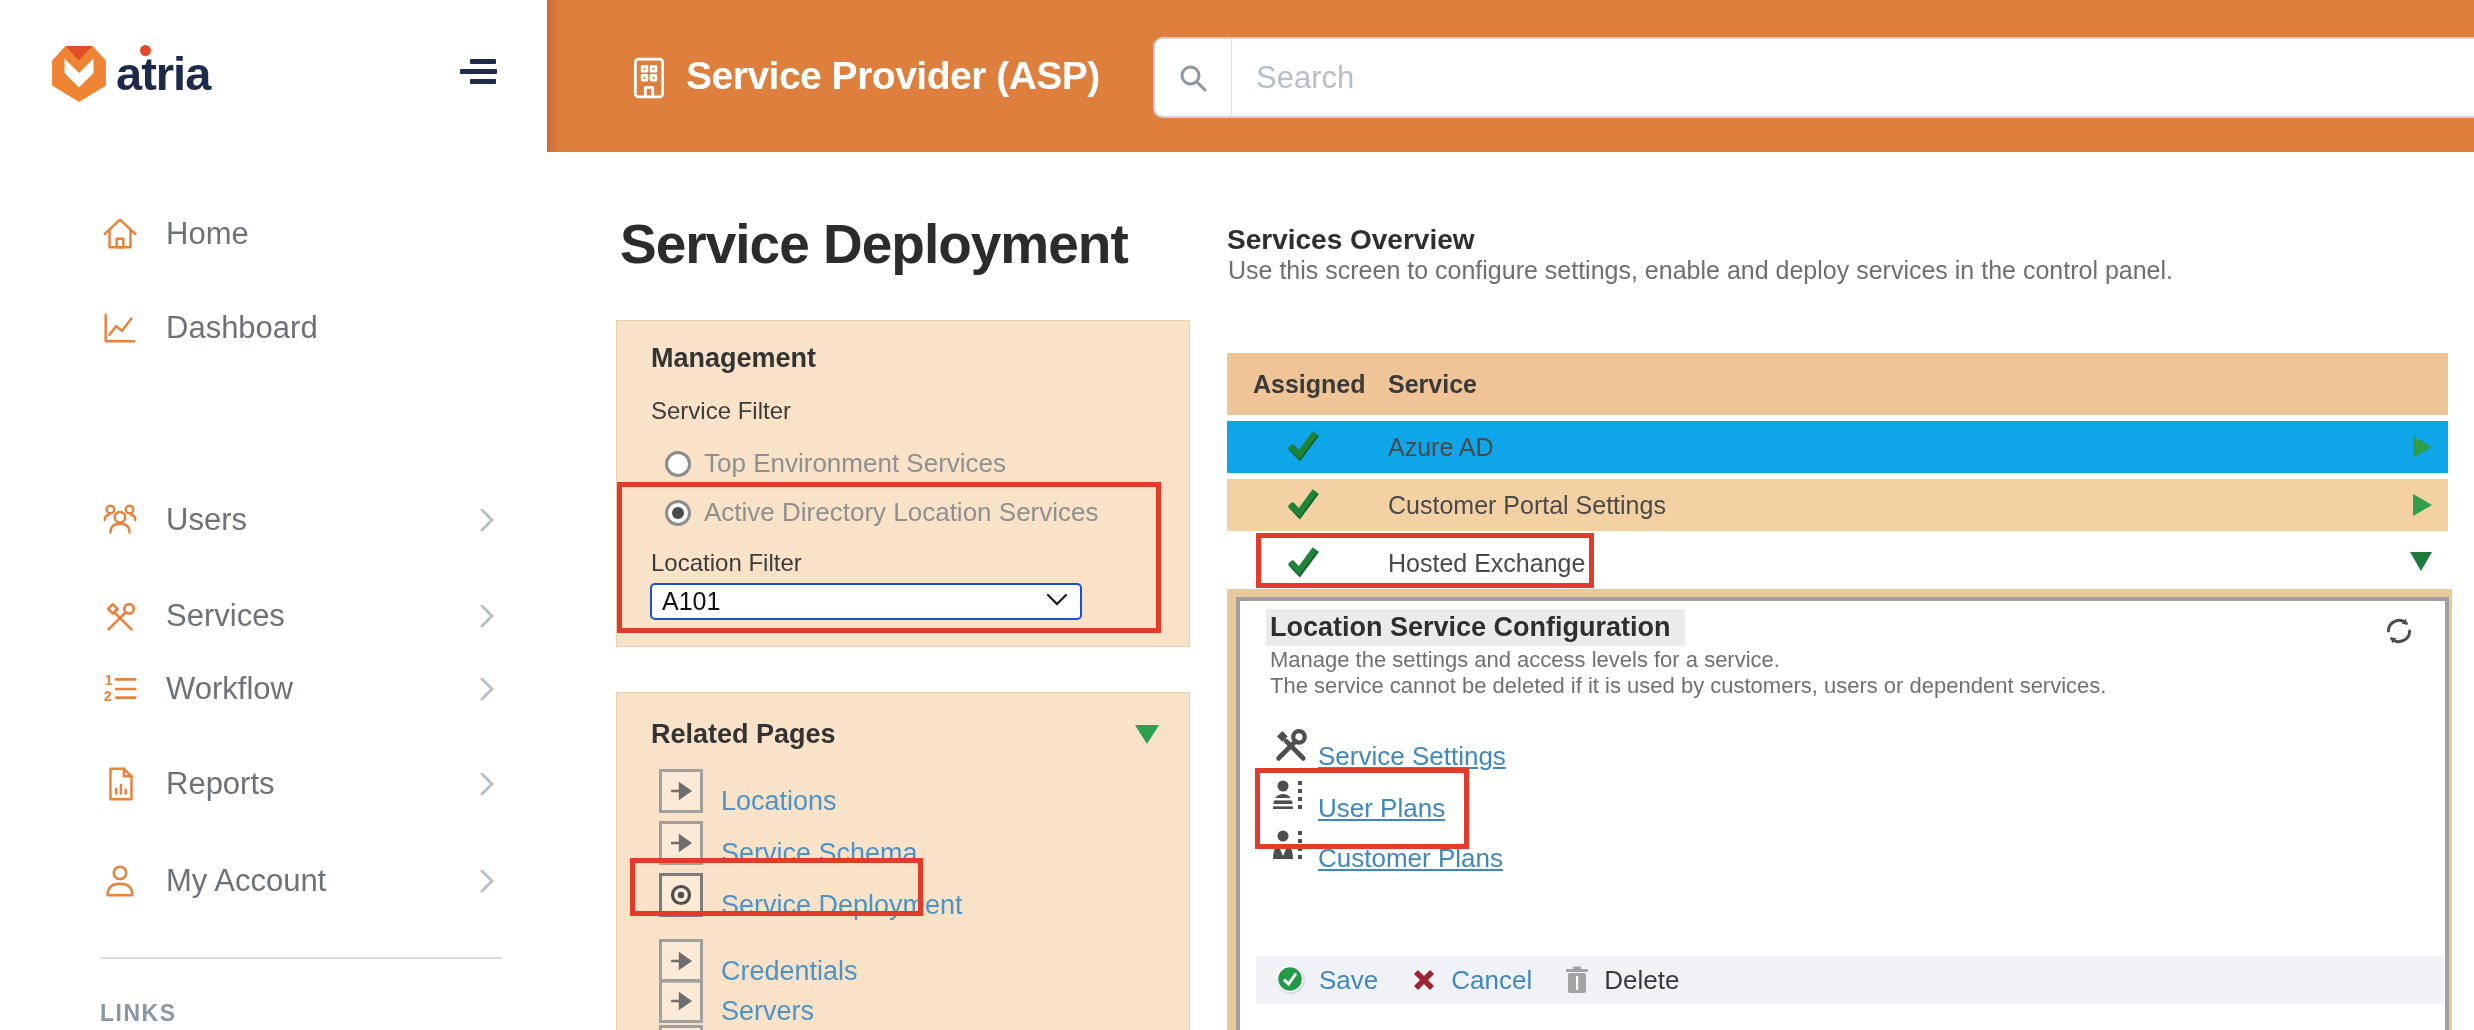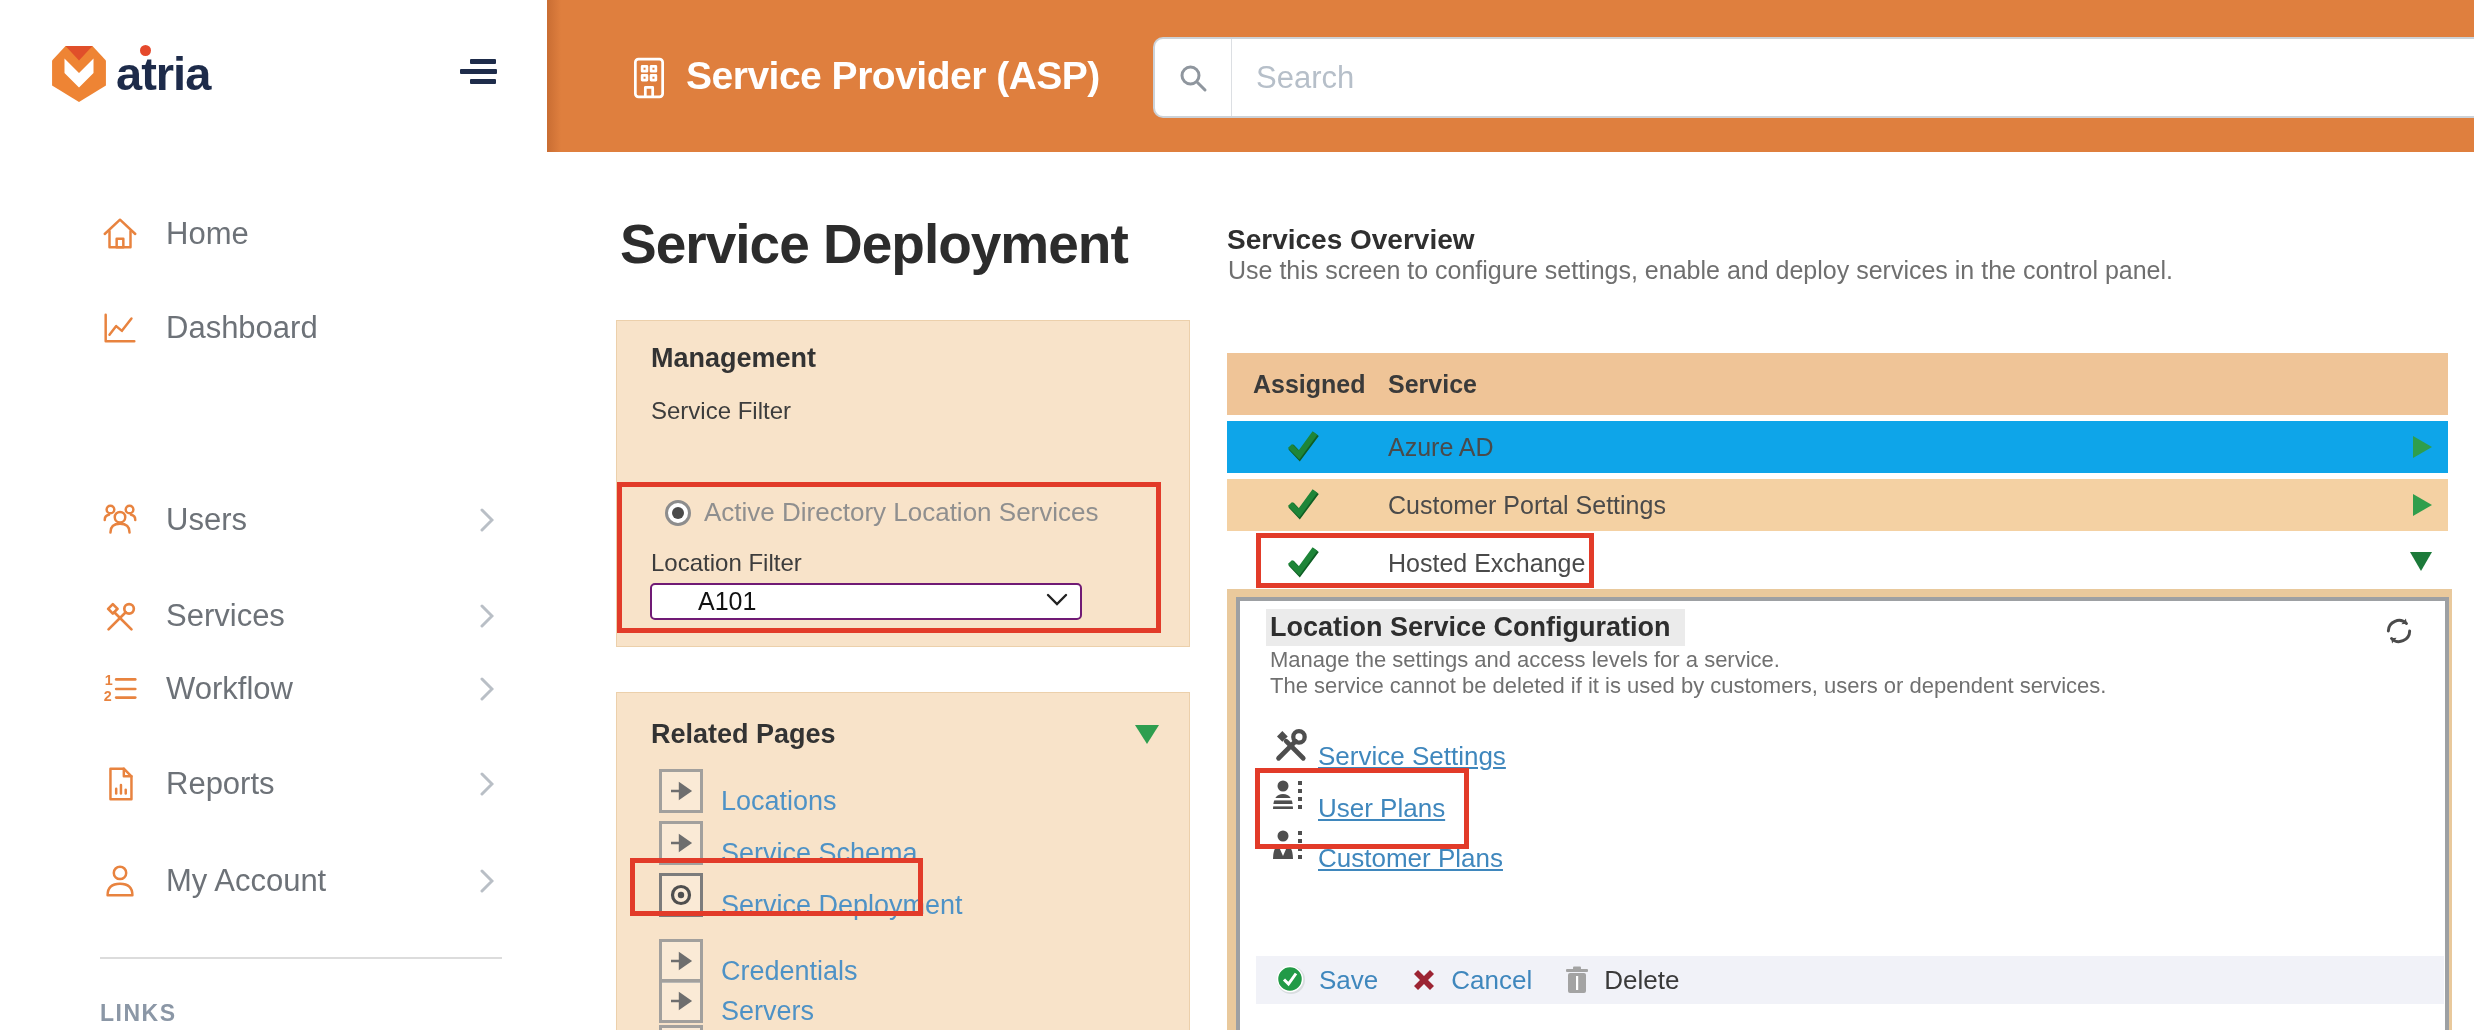--- a/index.html
+++ b/index.html
@@ -36,22 +36,22 @@
 
   
   .page-title{position:absolute;left:620px;top:212px;font-size:55px;font-weight:700;color:#2c2c2c;letter-spacing:-1px;}
   .tan-panel{position:absolute;left:616px;width:574px;background:#f8e3c9;border:1px solid #ecd0ab;box-sizing:border-box;}
   .panel-h{font-size:27px;font-weight:700;color:#333;}
   .field-lbl{font-size:24px;color:#3d3d3d;}
   .radio-row{position:absolute;left:48px;display:flex;align-items:center;gap:13px;cursor:pointer;}
   .radio{position:relative;width:26px;height:26px;border:3px solid #8d8d8d;border-radius:50%;background:#fff;box-sizing:border-box;flex:none;}
   .radio.sel::after{content:'';position:absolute;left:4px;top:4px;width:12px;height:12px;border-radius:50%;background:#4a4a4a;}
   .radio-lbl{font-size:26px;color:#8f8f8f;white-space:nowrap;}
-  .selectbox{position:absolute;left:33px;width:432px;height:37px;background:#fff;border:2px solid #701a75;border-radius:5px;
-             display:flex;align-items:center;box-sizing:border-box;cursor:pointer;padding-left:36px;}
+  .selectbox{position:absolute;left:33px;width:432px;height:37px;background:#fff;border:2px solid #1d4ed8;border-radius:5px;
+             display:flex;align-items:center;box-sizing:border-box;cursor:pointer;}
   .selectbox .val{font-size:25px;color:#111;padding-left:10px;flex:1;}
   .selectbox .sel-chev{margin-right:12px;}
   .rp-item{position:absolute;left:42px;display:flex;align-items:flex-end;gap:18px;cursor:pointer;}
   .rp-item .txt{font-size:27px;color:#4e92c6;transform:translateY(4px);white-space:nowrap;}
   .sq-icon{width:44px;height:44px;box-sizing:border-box;border:3px solid #a2a09d;background:rgba(255,255,255,0.25);
            display:flex;align-items:center;justify-content:center;flex:none;}
   .tri-down{width:0;height:0;border-left:12px solid transparent;border-right:12px solid transparent;border-top:19px solid #2e9e4f;}
 
   
   .sec-title{position:absolute;left:1227px;top:224px;font-size:28px;font-weight:700;color:#2f2f2f;}
@@ -242,20 +242,24 @@
     </span>
     <input type="text" placeholder="Search" style="">
   </div>
 
   <div class="page-title">Service Deployment</div>
 
   <div class="tan-panel" style="top:320px;height:327px;">
     <div class="panel-h abs" style="left:34px;top:22px;">Management</div>
     <div class="field-lbl abs" style="left:34px;top:76px;">Service Filter</div>
 
+    <div class="radio-row" style="top:127px;">
+      <span class="radio"></span>
+      <span class="radio-lbl">Top Environment Services</span>
+    </div>
     <div class="radio-row" style="top:176px;">
       <span class="radio sel"></span>
       <span class="radio-lbl">Active Directory Location Services</span>
     </div>
 
     <div class="field-lbl abs" style="left:34px;top:228px;">Location Filter</div>
     <div class="selectbox" style="top:262px;">
       <span class="val">A101</span>
       <span class="sel-chev">
         <svg width="22" height="14" viewBox="0 0 22 14" fill="none" stroke="#222" stroke-width="2.4" stroke-linecap="round">

